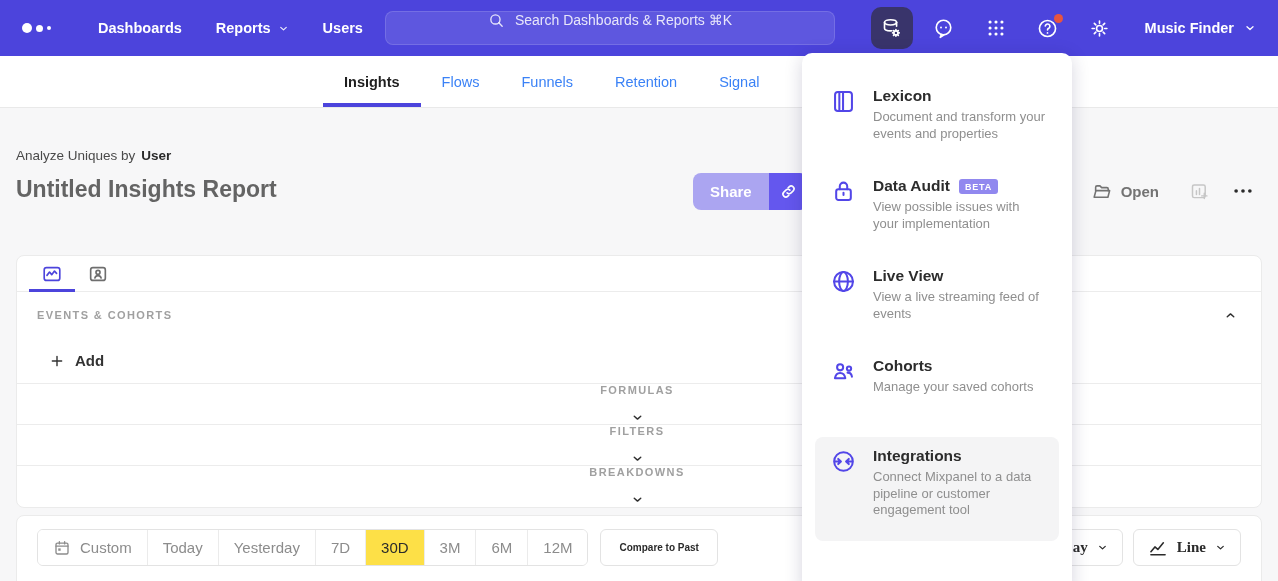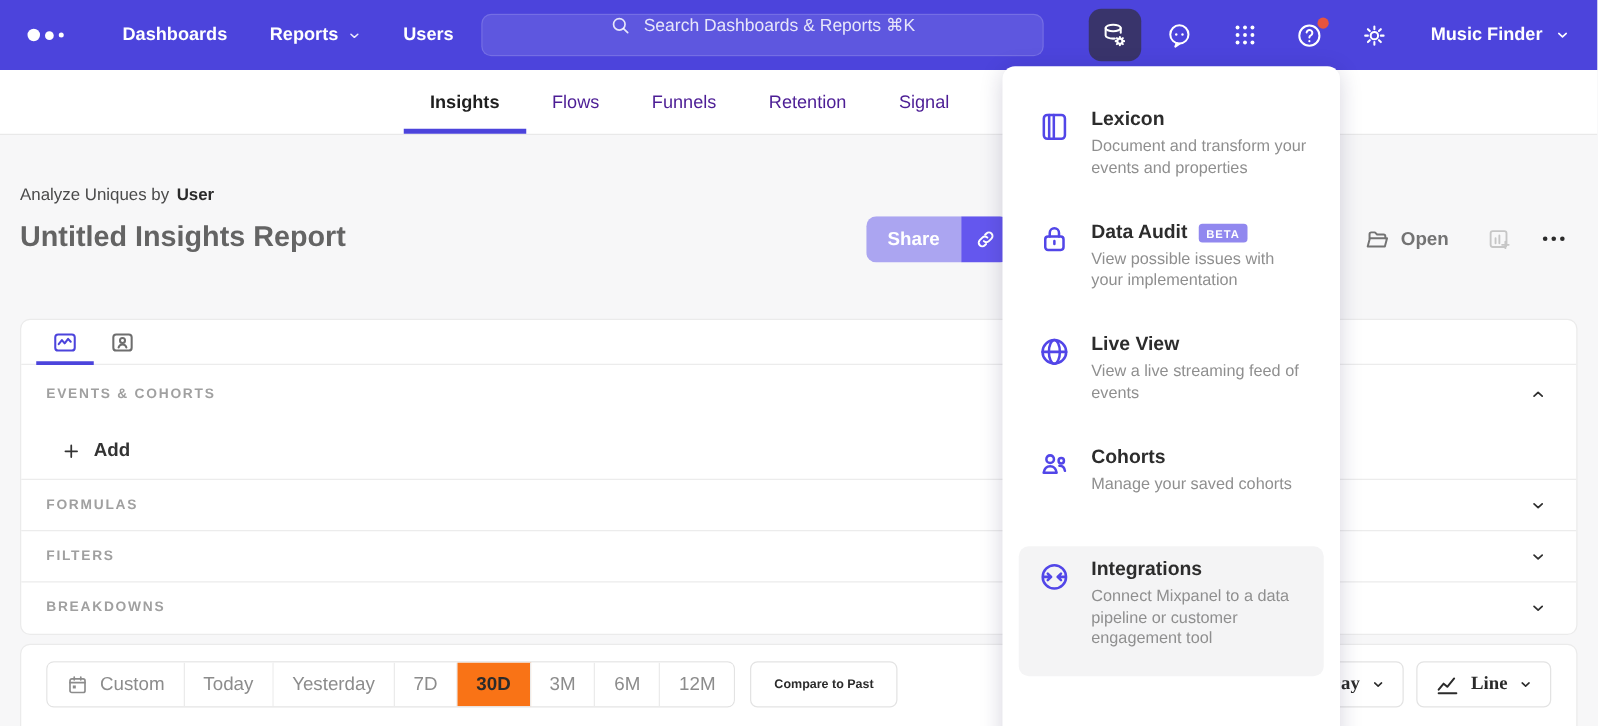--- a/index.html
+++ b/index.html
@@ -19,21 +19,21 @@
   .nav-link svg { opacity:.9; }
   .search-pill { position:absolute; left:385px; top:11px; width:450px; height:34px; background:rgba(255,255,255,0.1); border:1px solid rgba(255,255,255,0.14); border-radius:8px; display:flex; align-items:flex-start; justify-content:center; gap:10px; color:rgba(255,255,255,0.85); font-size:14px; cursor:text; }
   .nav-right { position:absolute; right:16px; top:0; height:56px; display:flex; align-items:center; gap:10px; color:#fff; }
   .nav-icon-btn { width:42px; height:42px; border-radius:10px; display:flex; align-items:center; justify-content:center; position:relative; cursor:pointer; }
   .nav-icon-btn.active { background:#39346b; }
   .notif-dot { position:absolute; top:7px; right:6px; width:9px; height:9px; border-radius:50%; background:#e8543f; }
   .project-switch { display:flex; align-items:center; gap:10px; font-size:14.5px; font-weight:700; margin-left:8px; padding:8px 6px; cursor:pointer; }
 
   
   .tabbar { position:absolute; left:0; top:56px; width:1278px; height:52px; background:#fff; border-bottom:1px solid #e9e9e9; display:flex; align-items:stretch; padding-left:323px; }
-  .tab { position:relative; display:flex; align-items:center; padding:0 21px; font-size:14.5px; color:#4c1d95; font-weight:500; cursor:pointer; }
+  .tab { position:relative; display:flex; align-items:center; padding:0 21px; font-size:14.5px; color:#3b82f6; font-weight:500; cursor:pointer; }
   .tab.active { color:#1f1f1f; font-weight:700; }
   .tab.active::after { content:""; position:absolute; left:0; right:0; bottom:0; height:4px; background:#4c44dc; }
 
   
   .report-header { position:absolute; left:16px; top:148px; }
   .analyze-line { font-size:13.5px; color:#4a4a4a; }
   .analyze-line b { color:#2b2b2b; font-weight:700; margin-left:6px; cursor:pointer; }
   .report-title { margin-top:13px; font-size:23px; font-weight:700; color:#646464; cursor:text; }
 
   .share-group { position:absolute; left:693px; top:173px; display:flex; height:37px; border-radius:8px; overflow:hidden; cursor:pointer; }
@@ -51,28 +51,28 @@
   .icon-tabs { height:36px; border-bottom:1px solid #ececec; display:flex; align-items:stretch; padding-left:12px; }
   .icon-tab { position:relative; width:46px; display:flex; align-items:center; justify-content:center; color:#6e6e6e; cursor:pointer; }
   .icon-tab.active { color:#4c44dc; }
   .icon-tab.active::after { content:""; position:absolute; left:0; right:0; bottom:-1px; height:3px; background:#4c44dc; }
   .section-row { display:flex; align-items:center; justify-content:space-between; padding:0 24px 0 20px; color:#a0a0a0; }
   .section-label { font-size:11px; font-weight:700; letter-spacing:1.4px; }
   .section-chevron { color:#2f2f2f; cursor:pointer; }
   .row-events { height:46px; }
   .row-add { height:45px; display:flex; align-items:center; padding-left:32px; }
   .add-btn { display:flex; align-items:center; gap:10px; color:#333; font-size:15px; font-weight:700; cursor:pointer; }
-  .row-collapsed { height:41px; border-top:1px solid #ececec; }
+  .row-collapsed { height:41px; border-top:1px solid #ececec;flex-direction:column; }
 
   
   .toolbar-card { position:absolute; left:16px; top:515px; width:1246px; height:80px; background:#fff; border:1px solid #ebebeb; border-radius:8px 8px 0 0; display:flex; align-items:flex-start; padding:13px 20px 0 20px; }
   .seg-control { display:flex; height:37px; border:1px solid #e3e3e3; border-radius:6px; overflow:hidden; }
   .seg { display:flex; align-items:center; gap:9px; padding:0 15px; font-size:15px; color:#8c8c8c; border-right:1px solid #ebebeb; cursor:pointer; background:#fff; white-space:nowrap; }
   .seg:last-child { border-right:none; }
-  .seg.selected { background:#f97316; color:#2b2b2b; font-weight:700; }
+  .seg.selected { background:#fde047; color:#2b2b2b; font-weight:400; }
   .compare-btn { margin-left:12px; height:37px; display:flex; align-items:center; padding:0 18px; border:1px solid #e3e3e3; border-radius:6px; font-size:10px; font-weight:600; color:#2b2b2b; cursor:pointer; background:#fff; white-space:nowrap; }
   .toolbar-right { margin-left:auto; display:flex; gap:10px; }
   .dd-btn { height:37px; display:flex; align-items:center; gap:9px; padding:0 14px; border:1px solid #e3e3e3; border-radius:6px; font-size:15px; font-weight:600; color:#2b2b2b; cursor:pointer; background:#fff; white-space:nowrap;font-family:Liberation Serif, serif; }
   .dd-btn .chev { color:#2b2b2b; }
 
   
   .popup { position:absolute; left:802px; top:53px; width:270px; height:546px; background:#fff; border-radius:10px; box-shadow:0 3px 18px rgba(25,20,80,0.18); z-index:40; padding-top:24px; }
   .pitem { margin:0 13px; height:90px; display:flex; gap:16px; padding:10px 12px 0 15px; border-radius:8px; cursor:pointer; }
   .pitem.highlighted { background:#f4f4f5; height:104px; }
   .pitem .picon { width:27px; height:27px; color:#5246e8; flex:none; margin-top:1px; }

